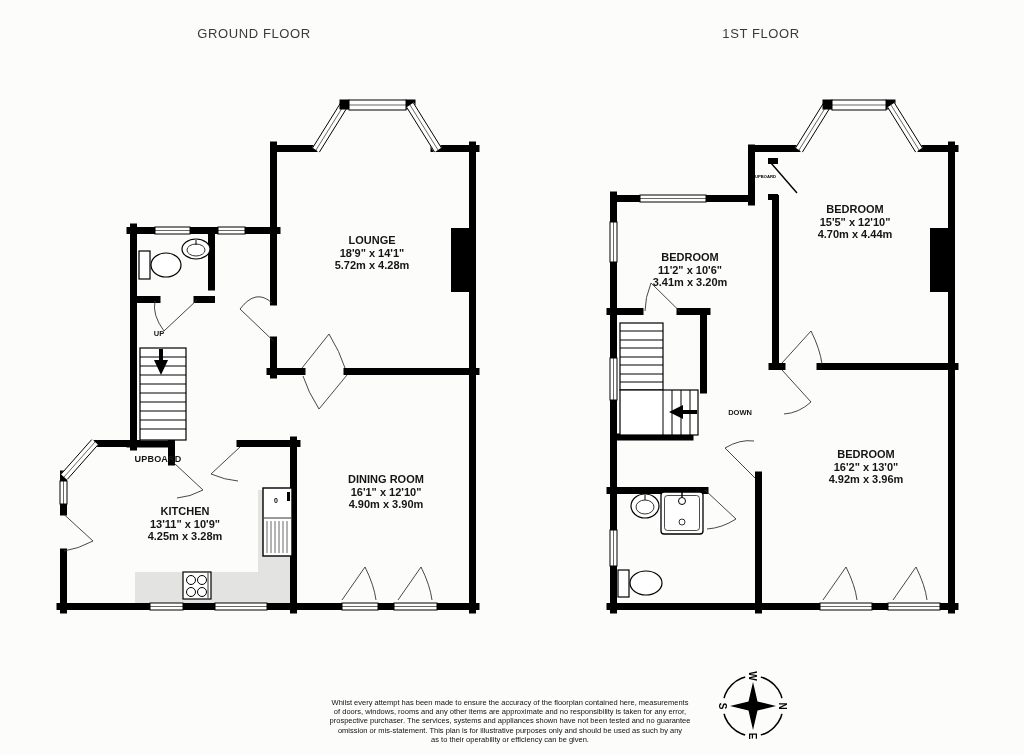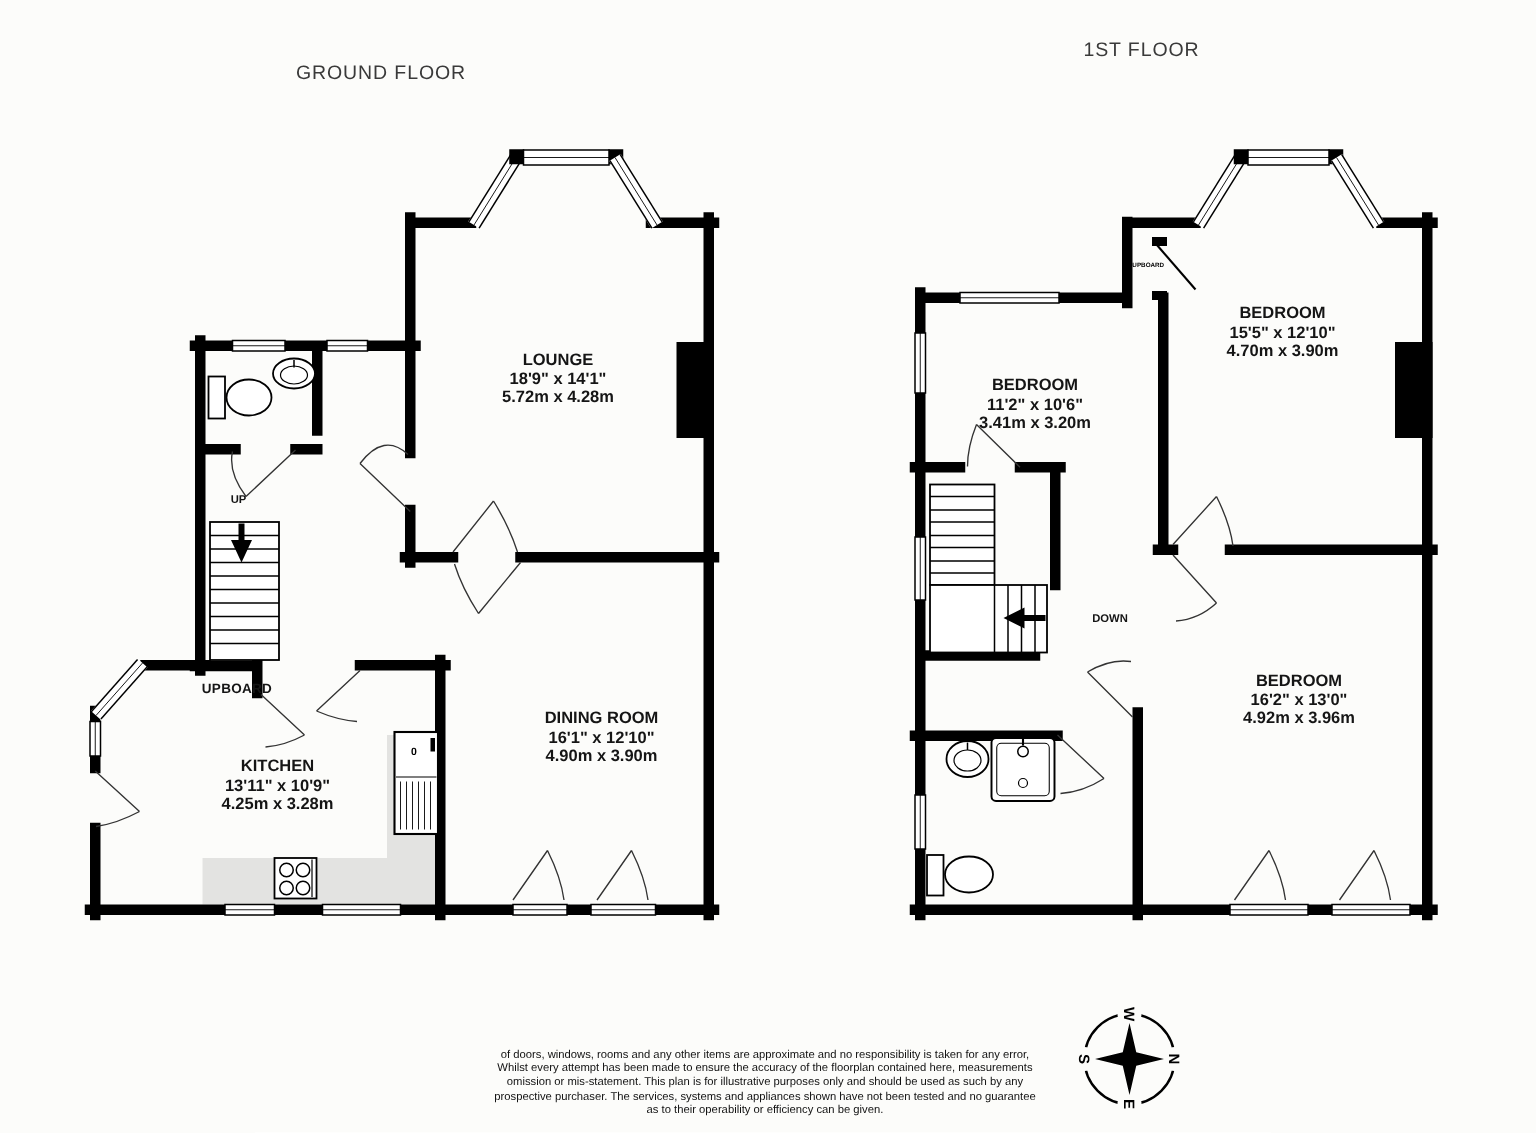--- a/index.html
+++ b/index.html
@@ -252,60 +252,60 @@
       <path fill="#000" d="M753,682 L757.5,701.5 L776,706 L757.5,710.5 L753,730 L748.5,710.5 L730,706 L748.5,701.5 Z"></path>
       <g font-size="10" font-weight="bold" fill="#000" text-anchor="middle">
         <text x="753" y="680" transform="rotate(90 753 676)">W</text>
         <text x="783" y="710" transform="rotate(90 783 706)">N</text>
         <text x="753" y="740" transform="rotate(90 753 736)">E</text>
         <text x="723" y="710" transform="rotate(90 723 706)">S</text>
       </g>
     </g>
   </svg>
 
-  <div class="floor-title" style="left:254px;top:48px;">GROUND FLOOR</div>
+  <div class="floor-title" style="left:254px;top:33px;">GROUND FLOOR</div>
   <div class="floor-title" style="left:761px;top:33px;">1ST FLOOR</div>
 
   <div class="room-label" style="left:372px;top:229px;margin-top:24px;">
     <div>LOUNGE</div>
     <div>18'9" x 14'1"</div>
     <div>5.72m x 4.28m</div>
   </div>
-  <div class="room-label" style="left:401px;top:492px;">
+  <div class="room-label" style="left:386px;top:492px;">
     <div>DINING ROOM</div>
     <div>16'1" x 12'10"</div>
     <div>4.90m x 3.90m</div>
   </div>
   <div class="room-label" style="left:185px;top:524px;text-align:center;">
     <div>KITCHEN</div>
     <div>13'11" x 10'9"</div>
     <div>4.25m x 3.28m</div>
   </div>
 
   <div class="room-label" style="left:855px;top:222px;">
     <div>BEDROOM</div>
     <div>15'5" x 12'10"</div>
-    <div>4.70m x 3.90m</div>
+    <div>4.70m x 4.44m</div>
   </div>
   <div class="room-label" style="left:690px;top:270px;">
     <div>BEDROOM</div>
     <div>11'2" x 10'6"</div>
     <div>3.41m x 3.20m</div>
   </div>
   <div class="room-label" style="left:866px;top:467px;">
     <div>BEDROOM</div>
     <div>16'2" x 13'0"</div>
     <div>4.92m x 3.96m</div>
   </div>
 
   <div class="small-label lbl-up" style="left:159px;top:333px;">UP</div>
   <div class="small-label lbl-upboard" style="left:158px;top:459px;">UPBOARD</div>
   <div class="small-label lbl-down" style="left:740px;top:412px;">DOWN</div>
 
   <div class="disclaimer">
+    <div>Whilst every attempt has been made to ensure the accuracy of the floorplan contained here, measurements</div>
     <div>of doors, windows, rooms and any other items are approximate and no responsibility is taken for any error,</div>
-    <div>Whilst every attempt has been made to ensure the accuracy of the floorplan contained here, measurements</div>
+    <div>prospective purchaser. The services, systems and appliances shown have not been tested and no guarantee</div>
     <div>omission or mis-statement. This plan is for illustrative purposes only and should be used as such by any</div>
-    <div>prospective purchaser. The services, systems and appliances shown have not been tested and no guarantee</div>
     <div>as to their operability or efficiency can be given.</div>
   </div>
 
 </div>
 
 </body></html>

